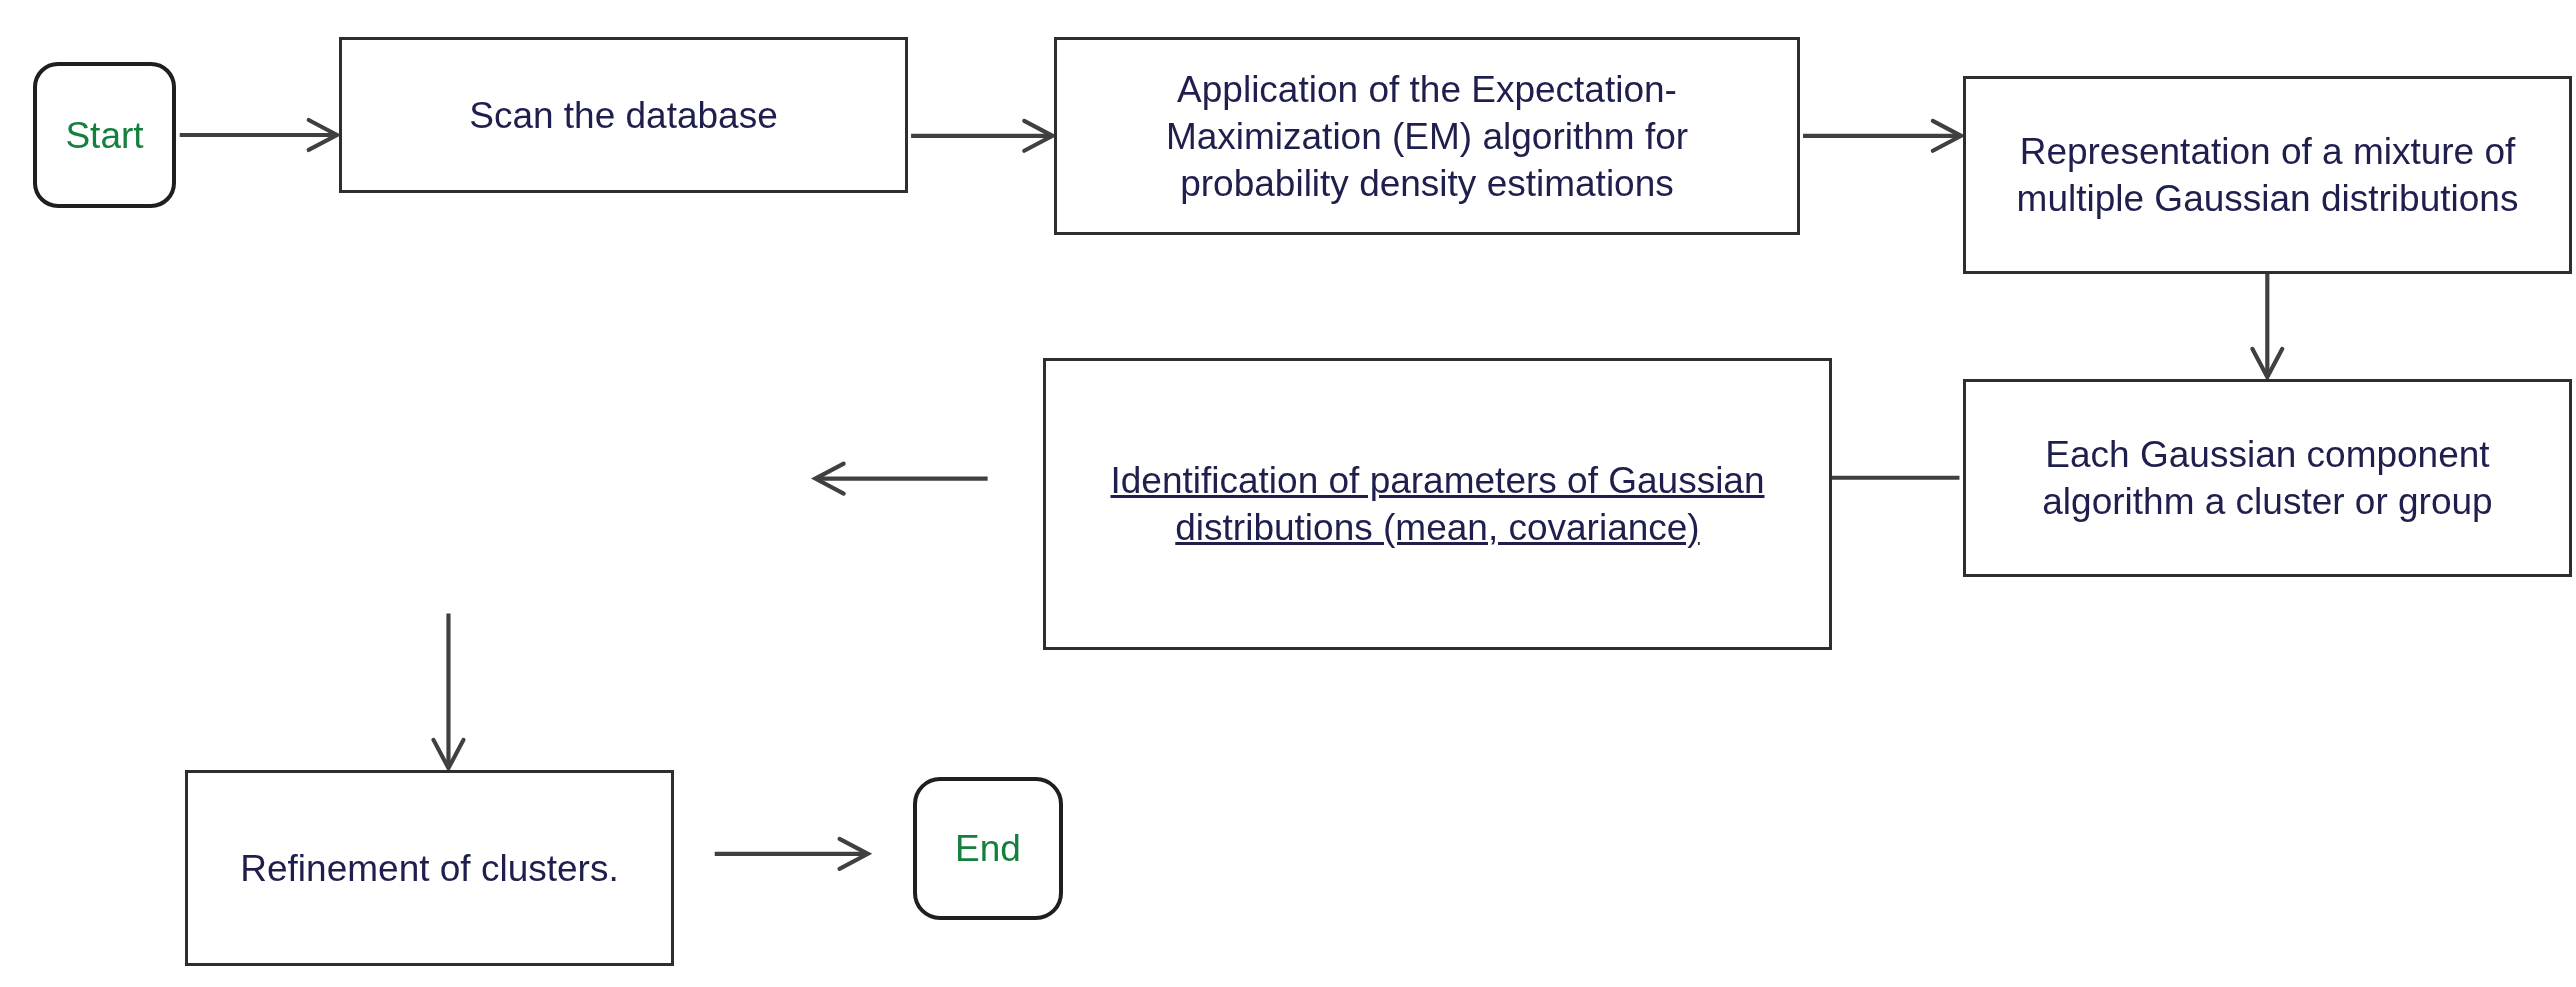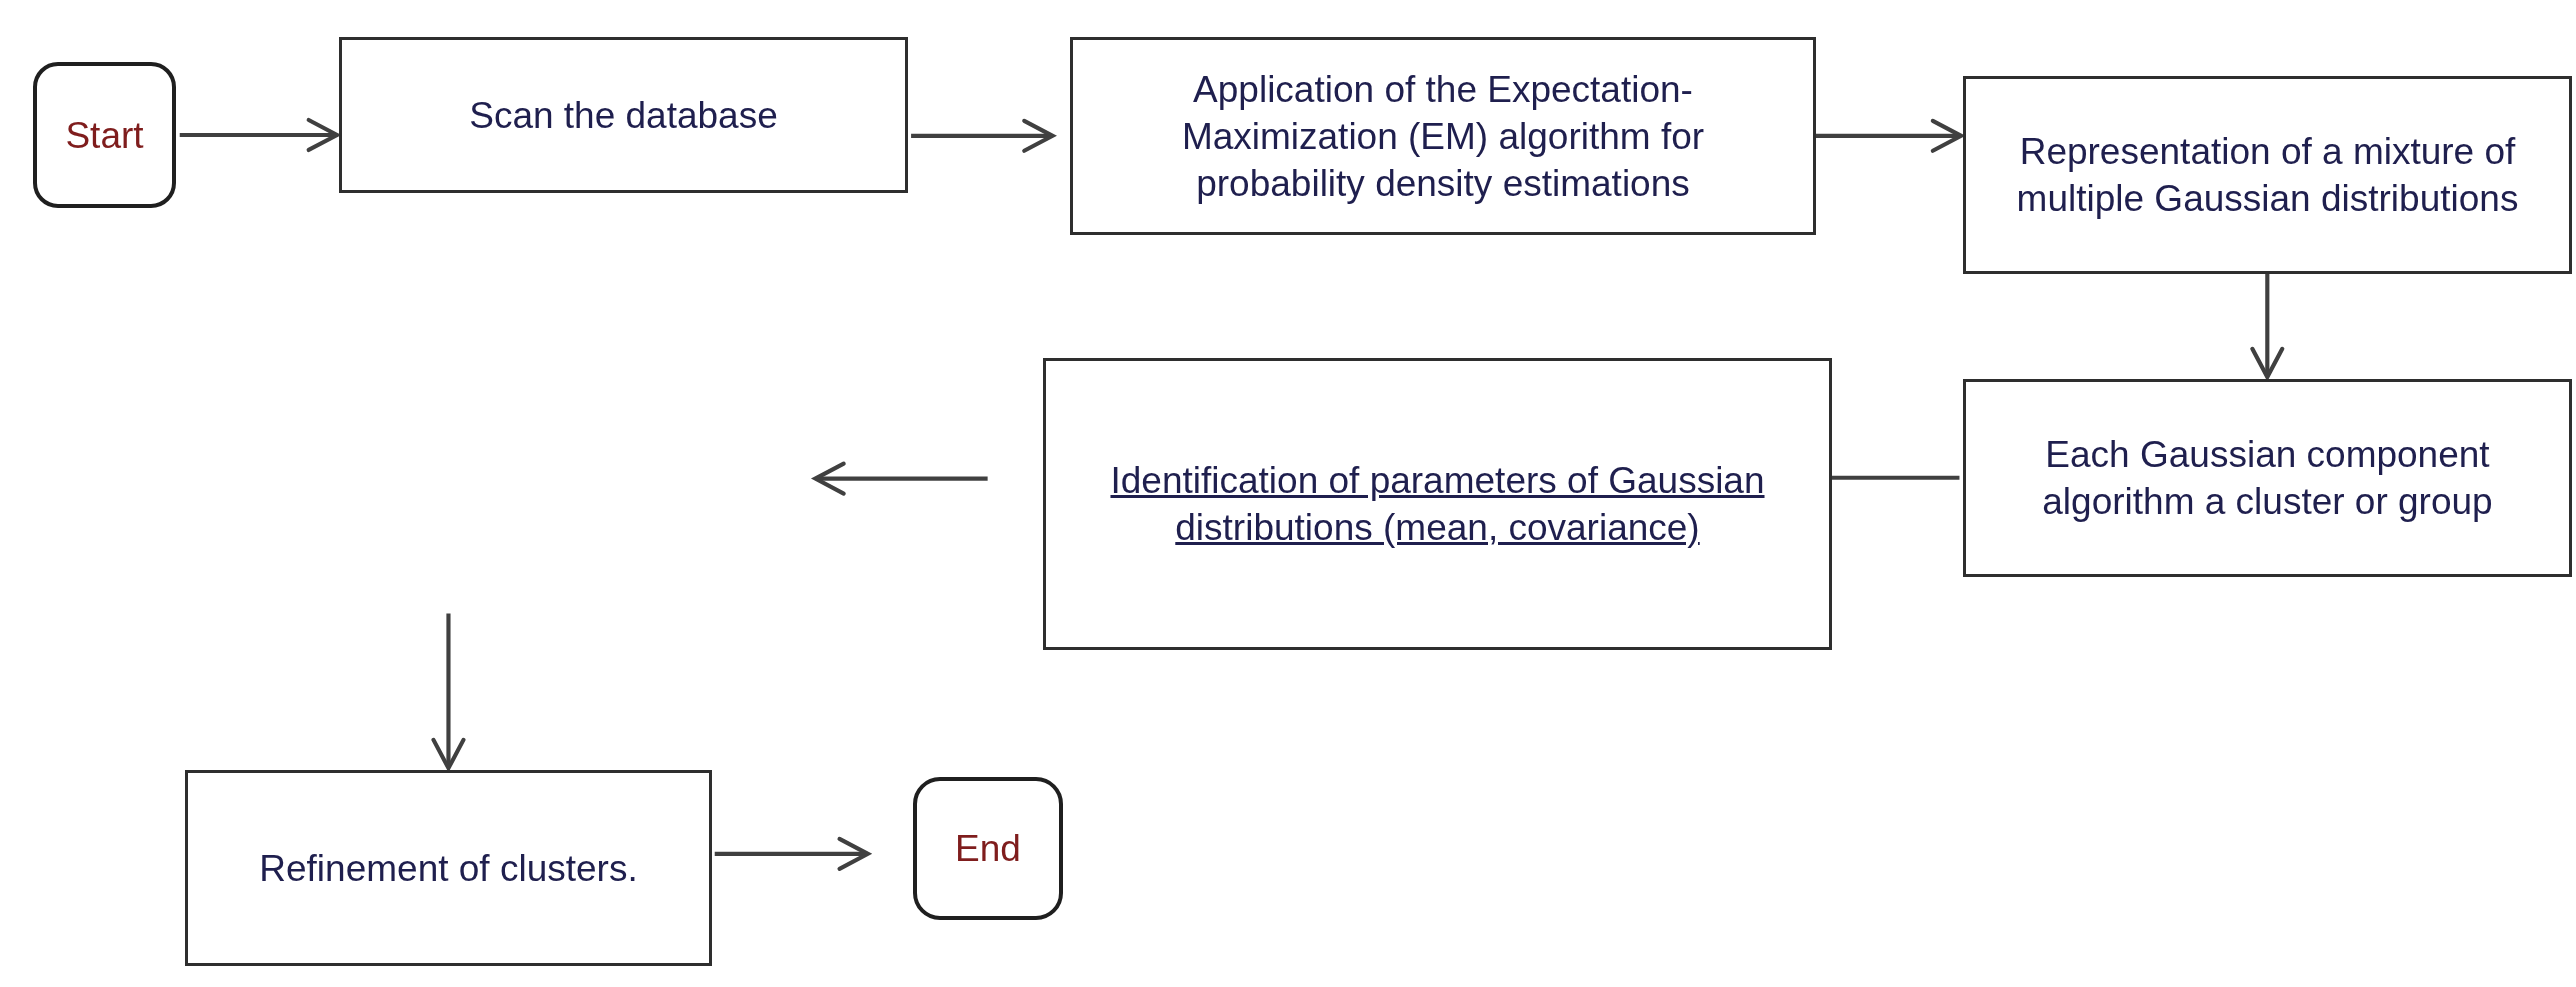--- a/index.html
+++ b/index.html
@@ -26,32 +26,32 @@
   }
   .process {
     border: 3.3px solid #2e2e2e;
     color: #1f1f4e;
     font-size: 37px;
     line-height: 47px;
     padding: 0 23px;
   }
   .terminator {
     border: 4.2px solid #1f1f1f;
-    color: #7f1d1d;
+    color: #15803d;
     font-size: 37px;
     line-height: 43px;
   }
   #n-start  { left: 33px;   top: 62px;  width: 143px; height: 146px; border-radius: 25px; }
   #n-scan   { left: 339px;  top: 37px;  width: 569px; height: 156px; align-items: center; }
-  #n-em     { left: 1054px; top: 37px;  width: 746px; height: 198px; margin-left: 16px; }
+  #n-em     { left: 1054px; top: 37px;  width: 746px; height: 198px; }
   #n-repr   { left: 1963px; top: 37px;  width: 609px; height: 198px; margin-top: 39px; }
   #n-eachg  { left: 1963px; top: 379px; width: 609px; height: 198px; }
   #n-ident  { left: 1043px; top: 358px; width: 789px; height: 292px; text-decoration: underline; }
   #n-adjust { left: 83px;  top: 345px; width: 731px; height: 265px; }
-  #n-refine { left: 185px;  top: 770px; width: 527px; height: 196px; }
+  #n-refine { left: 185px;  top: 770px; width: 489px; height: 196px; }
   #n-end    { left: 869px; top: 777px; width: 150px; height: 143px; border-radius: 27px; margin-left: 44px; }
   .arrow-layer {
     position: absolute;
     left: 0; top: 0;
     width: 2576px;
     height: 988px;
     pointer-events: none;
   }
 </style>
 </head>

